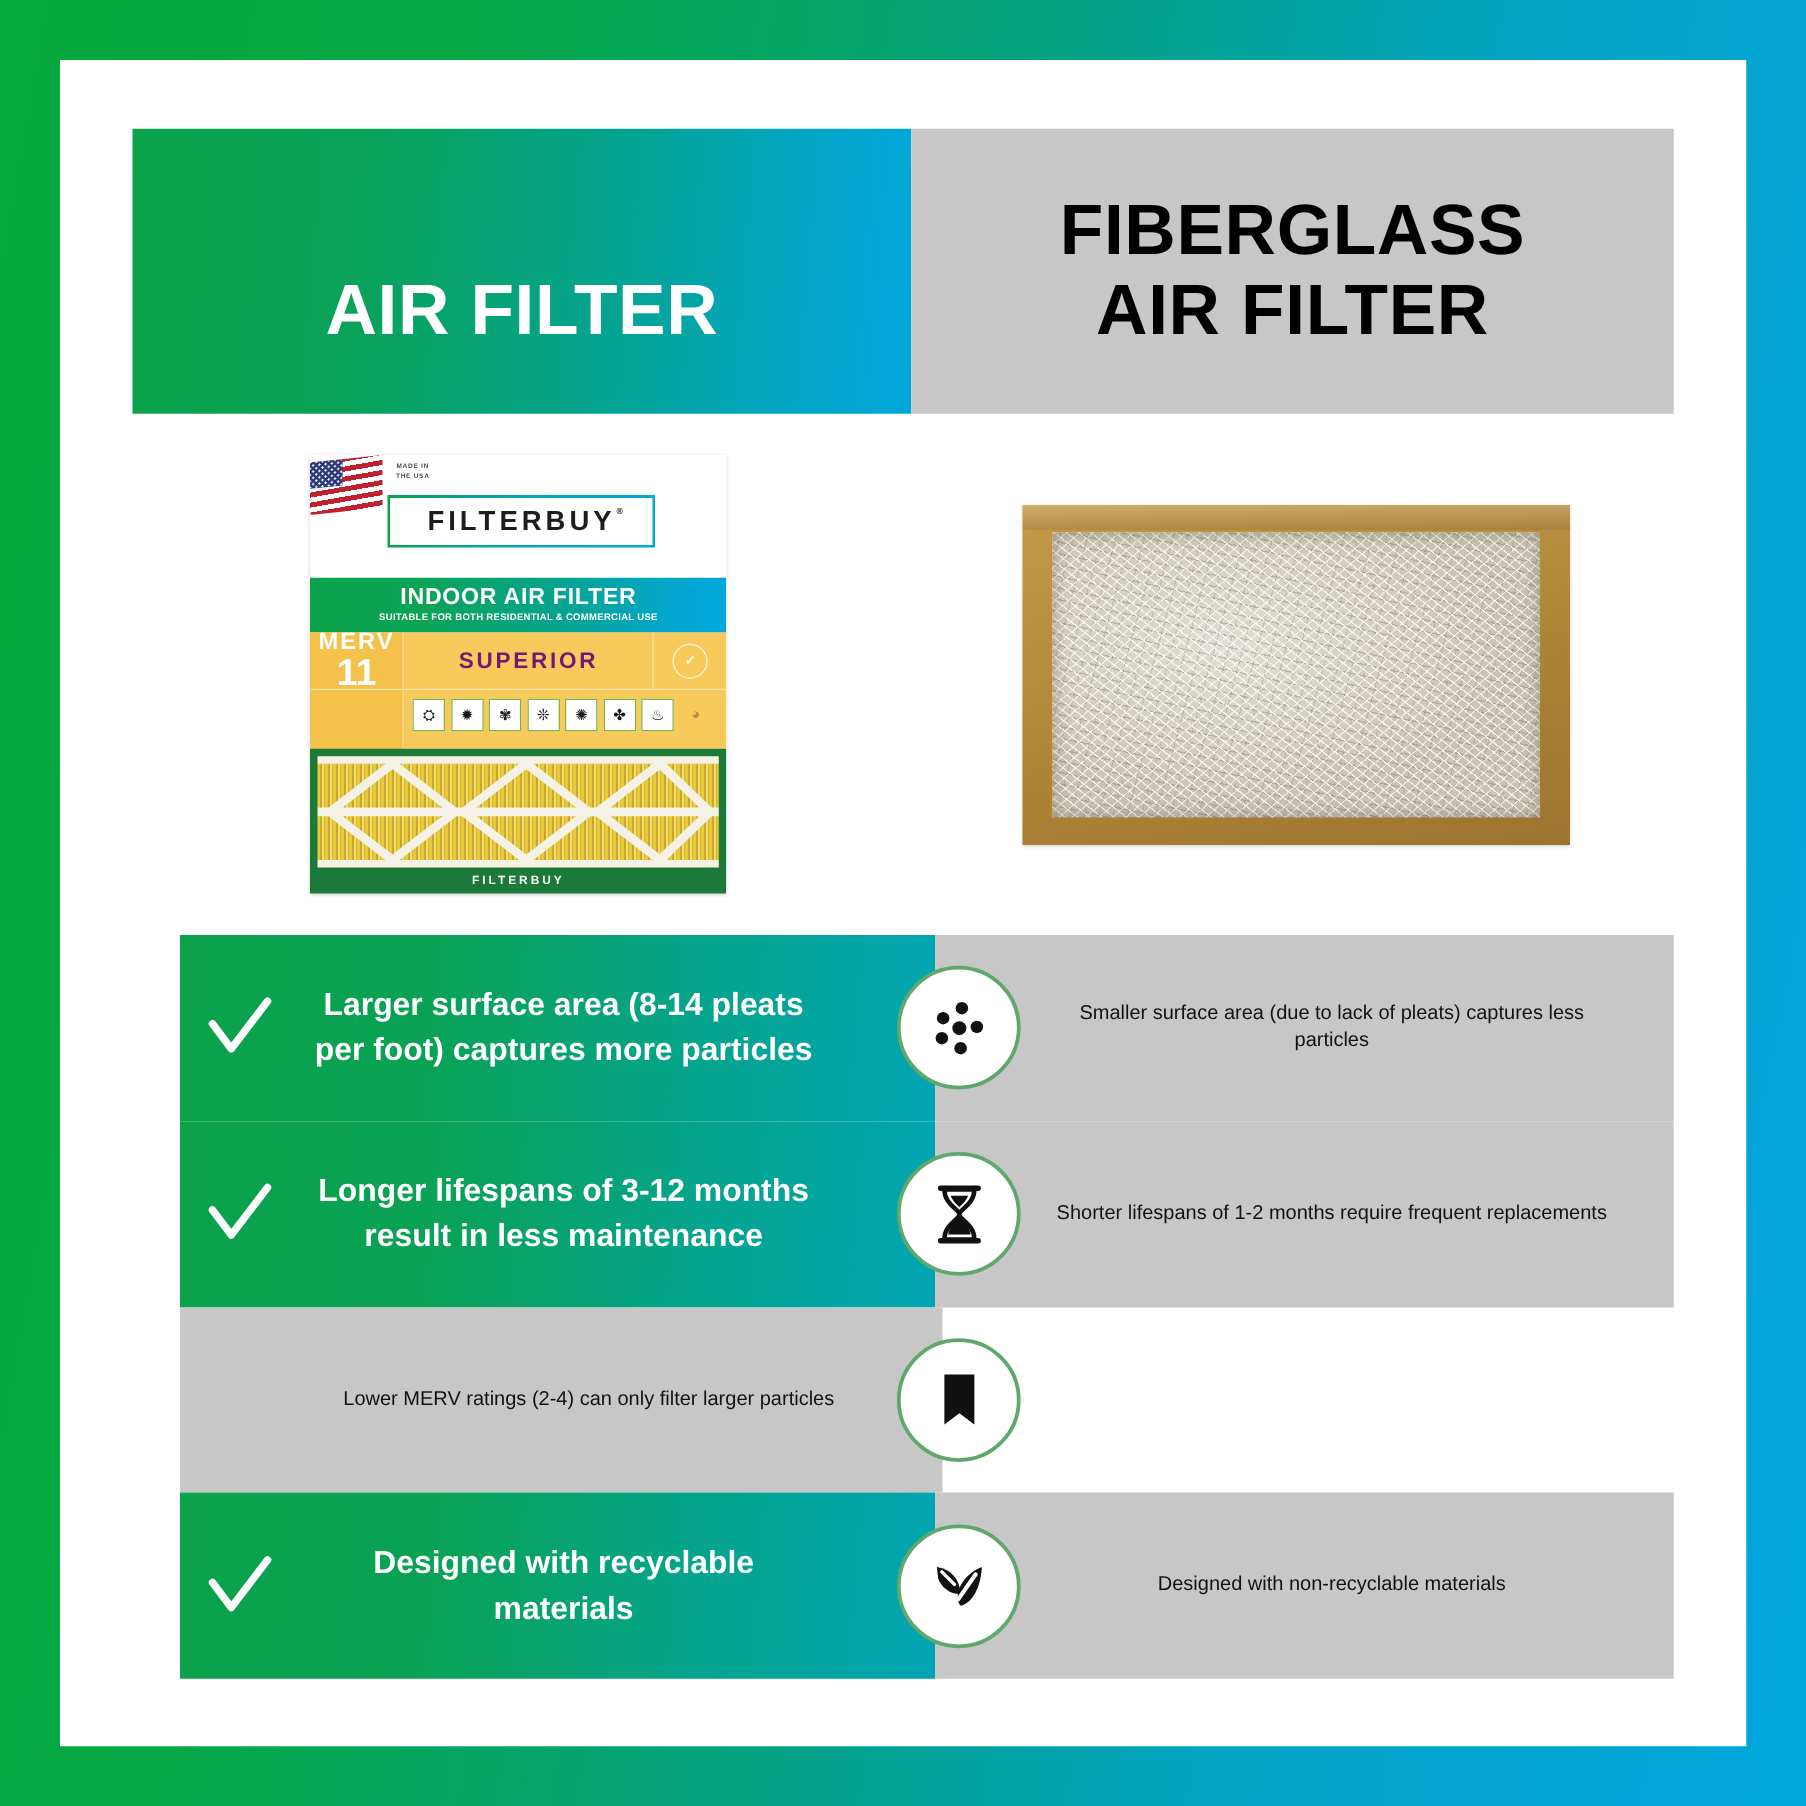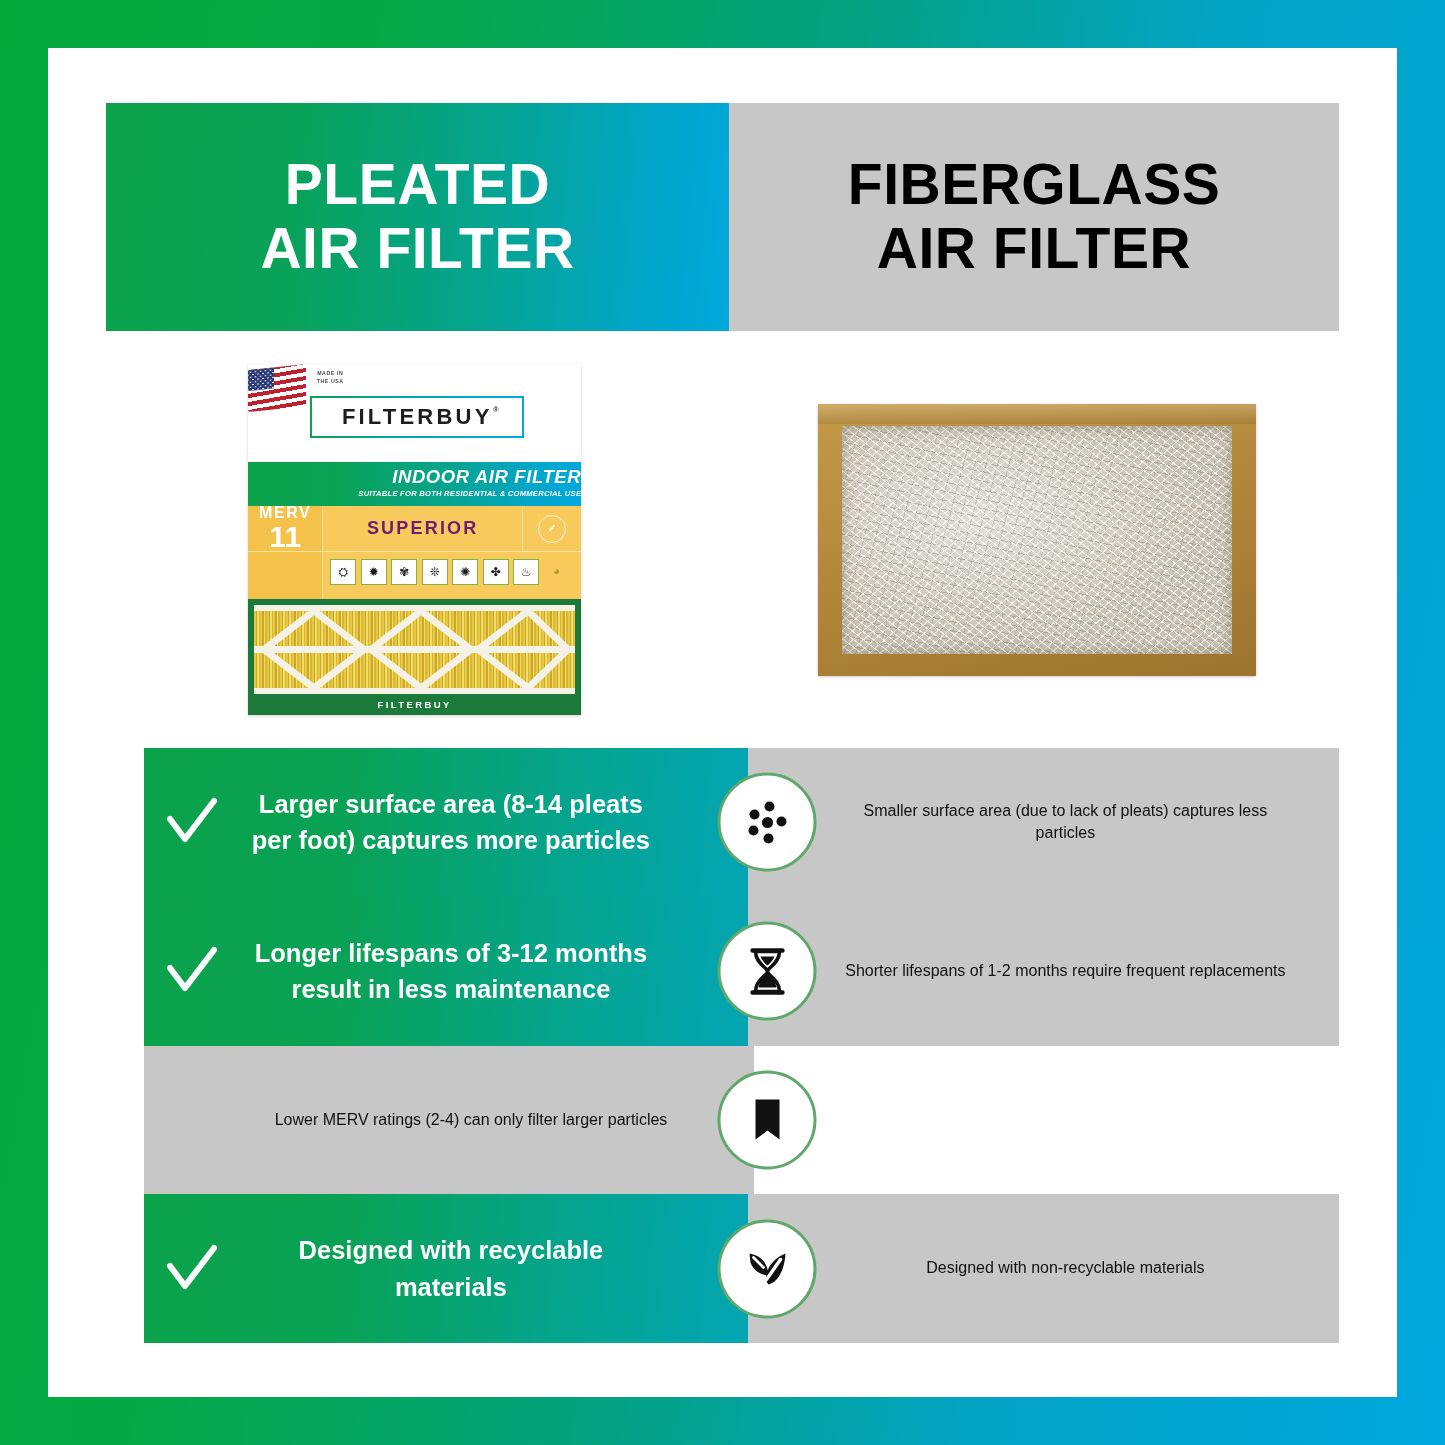--- a/index.html
+++ b/index.html
@@ -79,36 +79,36 @@
     display:flex;align-items:center;justify-content:center;
   }
   .logo-text{
     font-size:22px;font-weight:800;letter-spacing:3.2px;color:#1d1d1b;
     position:relative;
   }
   .logo-text sup{font-size:7px;position:absolute;top:2px;right:-9px;}
   .box-band{
     height:44px;
     background:linear-gradient(90deg,#0BA24A 0%,#0AA357 28%,#06A493 62%,#01A6CB 86%,#00A8DC 100%);
-    color:#fff;text-align:right;padding-top:3px;box-sizing:border-box;font-style:italic;
+    color:#fff;text-align:center;padding-top:3px;box-sizing:border-box;
   }
   .band-main{font-size:18.5px;font-weight:800;letter-spacing:.6px;line-height:1.25;}
   .band-sub{font-size:7.6px;font-weight:700;letter-spacing:.25px;margin-top:1px;}
   .box-gold{position:relative;height:93px;background:#F7C champion;}
   .box-gold{background:#F6C košík;}
   .box-gold{background:#F7CA5B;}
   .gold-upper{
     display:flex;height:45px;border-bottom:1px solid rgba(255,255,255,.45);
   }
   .merv-cell{
     width:74px;display:flex;flex-direction:column;align-items:center;justify-content:center;
     color:#ffffff;border-right:1px solid rgba(255,255,255,.45);
     background:#F4C24A;
   }
-  .merv-word{font-size:16px;font-weight:800;letter-spacing:1.6px;line-height:1;}
+  .merv-word{font-size:19px;font-weight:800;letter-spacing:1.6px;line-height:1;}
   .merv-num{font-size:30px;font-weight:800;line-height:1;margin-top:1px;}
   .superior-cell{
     flex:1;display:flex;align-items:center;justify-content:center;
     color:#701a75;font-size:18px;font-weight:800;letter-spacing:2.2px;
     border-right:1px solid rgba(255,255,255,.45);
   }
   .seal-cell{
     width:58px;display:flex;align-items:center;justify-content:center;
   }
   .seal{
@@ -205,21 +205,21 @@
 </head>
 <body>
 
 <div id="page">
   <div id="white-card">
     <div id="inner">
 
       <div class="header-row">
         <div class="hdr hdr-left">
           <h2>
-            <span>PLEATED</span><br>
+            <br>
             <span>AIR FILTER</span>
           </h2>
         </div>
         <div class="hdr hdr-right">
           <h2>
             <span>FIBERGLASS</span><br>
             <span>AIR FILTER</span>
           </h2>
         </div>
       </div>

